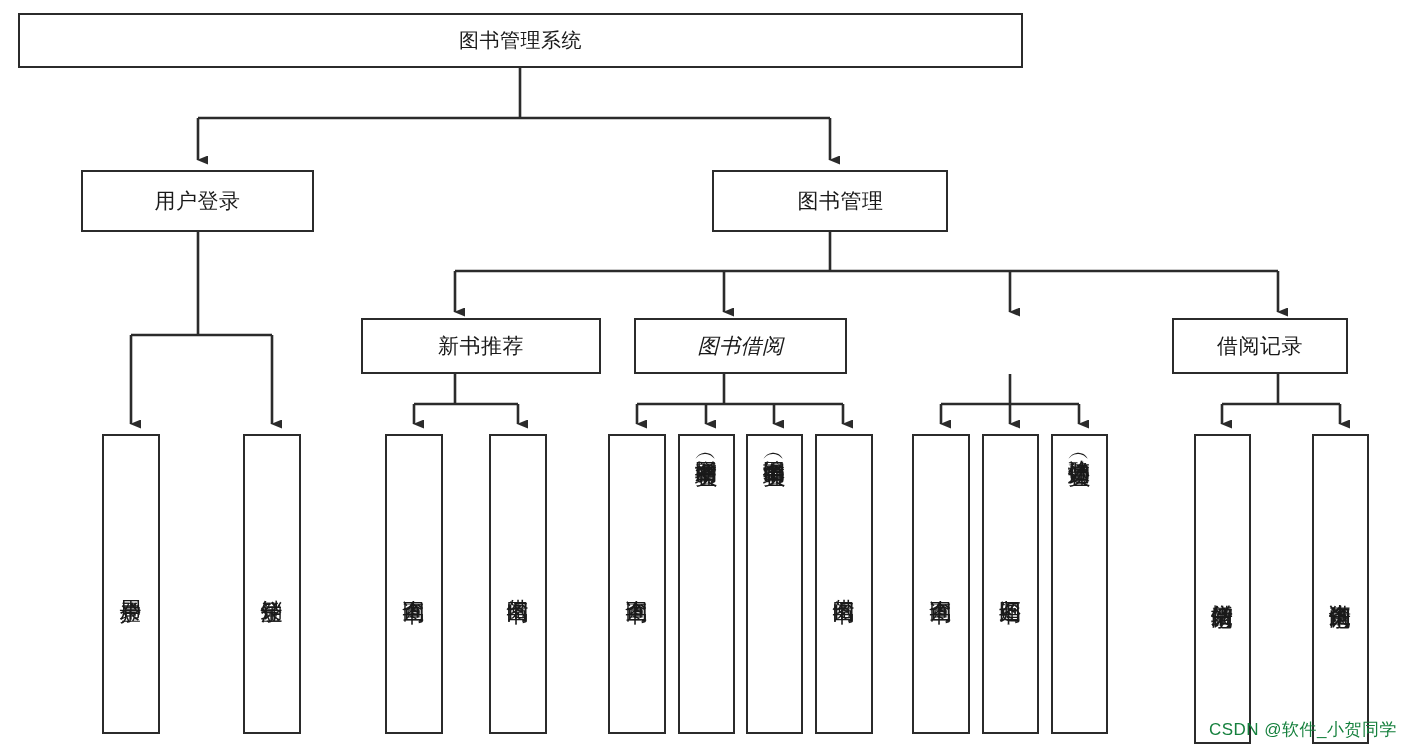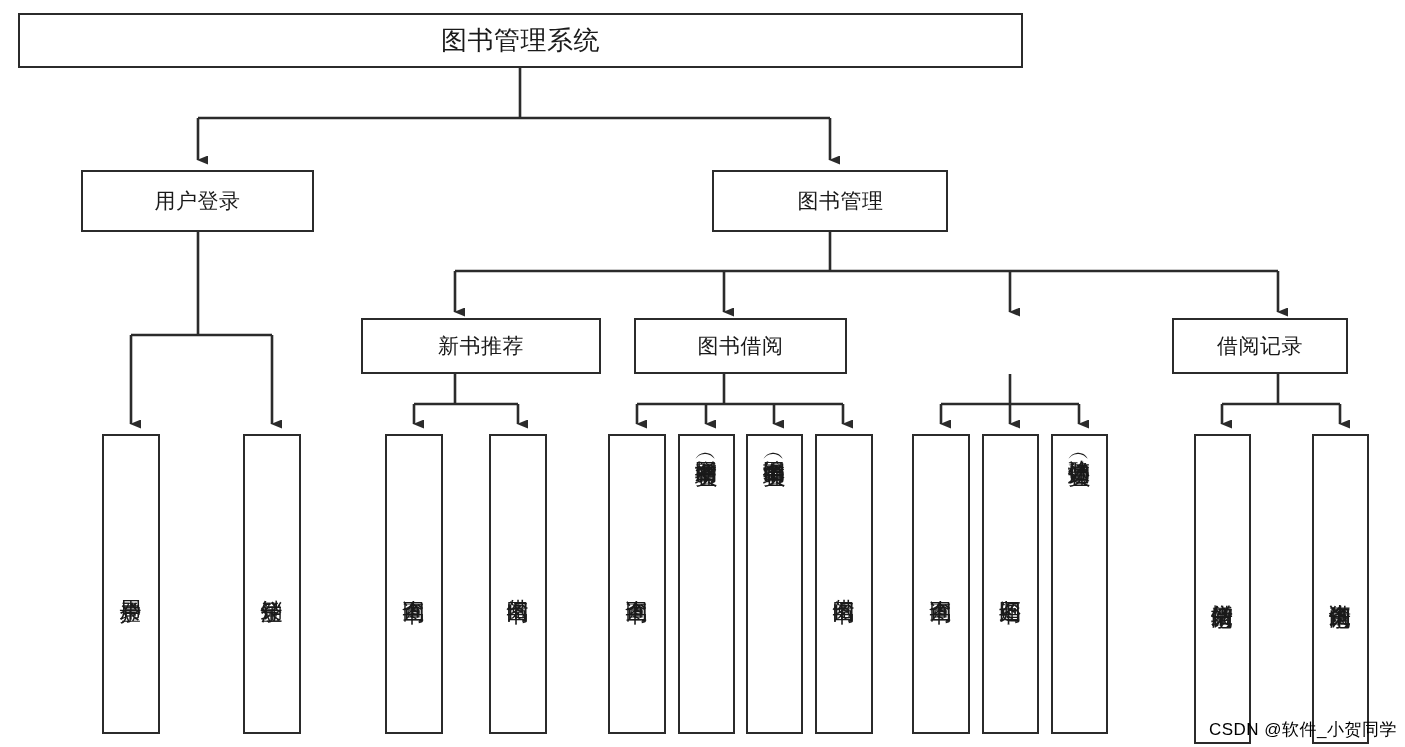--- a/index.html
+++ b/index.html
@@ -41,21 +41,21 @@
     text-align: center;
     line-height: 1.12;
     white-space: nowrap;
   }
   
   .node-h .label {
     font-size: 21px;
     letter-spacing: 0.5px;
   }
   .node-root .label {
-    font-size: 26px;
+    font-size: 20px;
   }
   
   .node-v {
     align-items: flex-start;
     justify-content: center;
     padding-top: 6px;
   }
   .node-v .label {
     writing-mode: vertical-rl;
     text-orientation: upright;
@@ -67,21 +67,21 @@
   
   .node-v.center-text {
     align-items: center;
     padding-top: 0;
   }
   #watermark {
     position: absolute;
     right: 8px;
     bottom: 6px;
     font-size: 17px;
-    color: #000000;
+    color: #15803d;
     letter-spacing: 0.5px;
     user-select: none;
     white-space: nowrap;
   }
 </style>
 </head>
 <body>
 
 <div id="diagram-root">
 
@@ -142,21 +142,21 @@
   <div class="node node-h" style="left:81px; top:170px; width:233px; height:62px;">
     <span class="label">用户登录</span>
   </div>
   <div class="node node-h" style="left:712px; top:170px; width:236px; height:62px;padding-left:21px;">
     <span class="label">图书管理</span>
   </div>
 
   <div class="node node-h" style="left:361px; top:318px; width:240px; height:56px;">
     <span class="label">新书推荐</span>
   </div>
-  <div class="node node-h" style="left:634px; top:318px; width:213px; height:56px;">
+  <div class="node node-h" style="left:634px; top:318px; width:213px; height:56px;font-style:italic;">
     <span class="label">图书借阅</span>
   </div>
   <div class="node node-h" style="left:1172px; top:318px; width:176px; height:56px;">
     <span class="label">借阅记录</span>
   </div>
 
   <div class="node node-v center-text" style="left:102px; top:434px; width:58px; height:300px;">
     <span class="label">用户登录</span>
   </div>
   <div class="node node-v center-text" style="left:243px; top:434px; width:58px; height:300px;">

